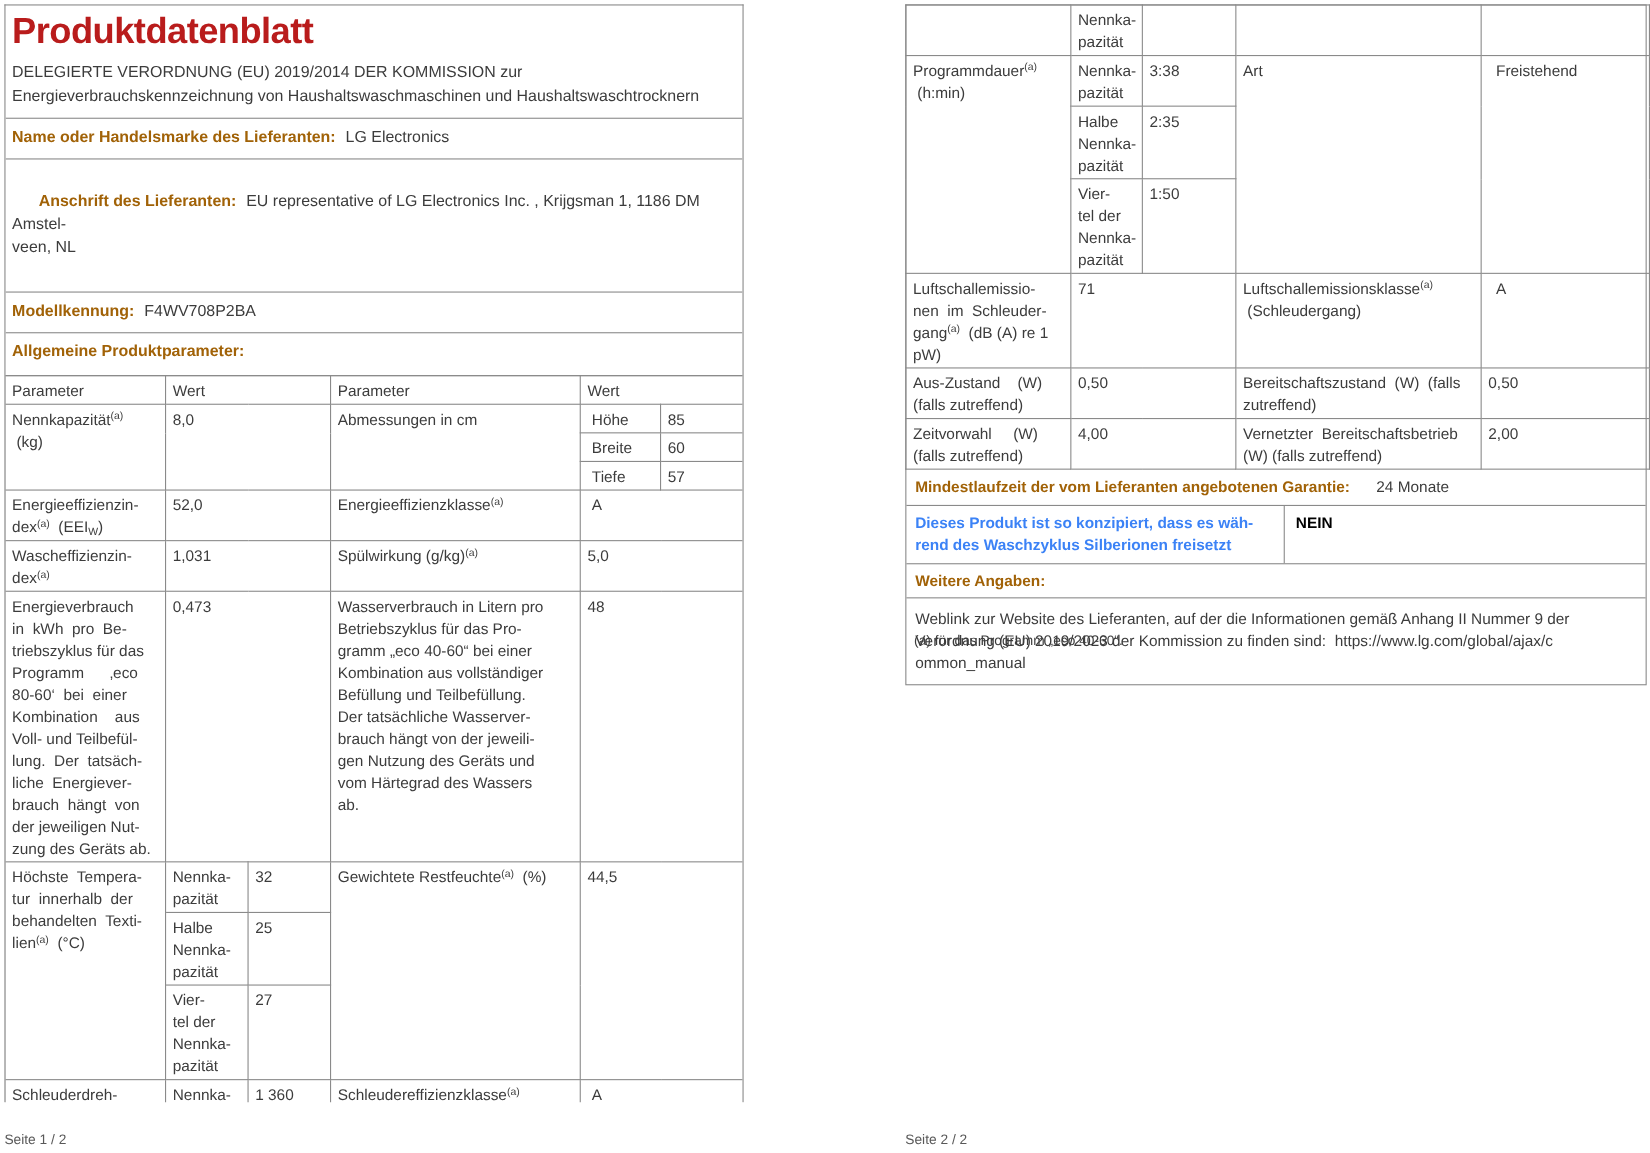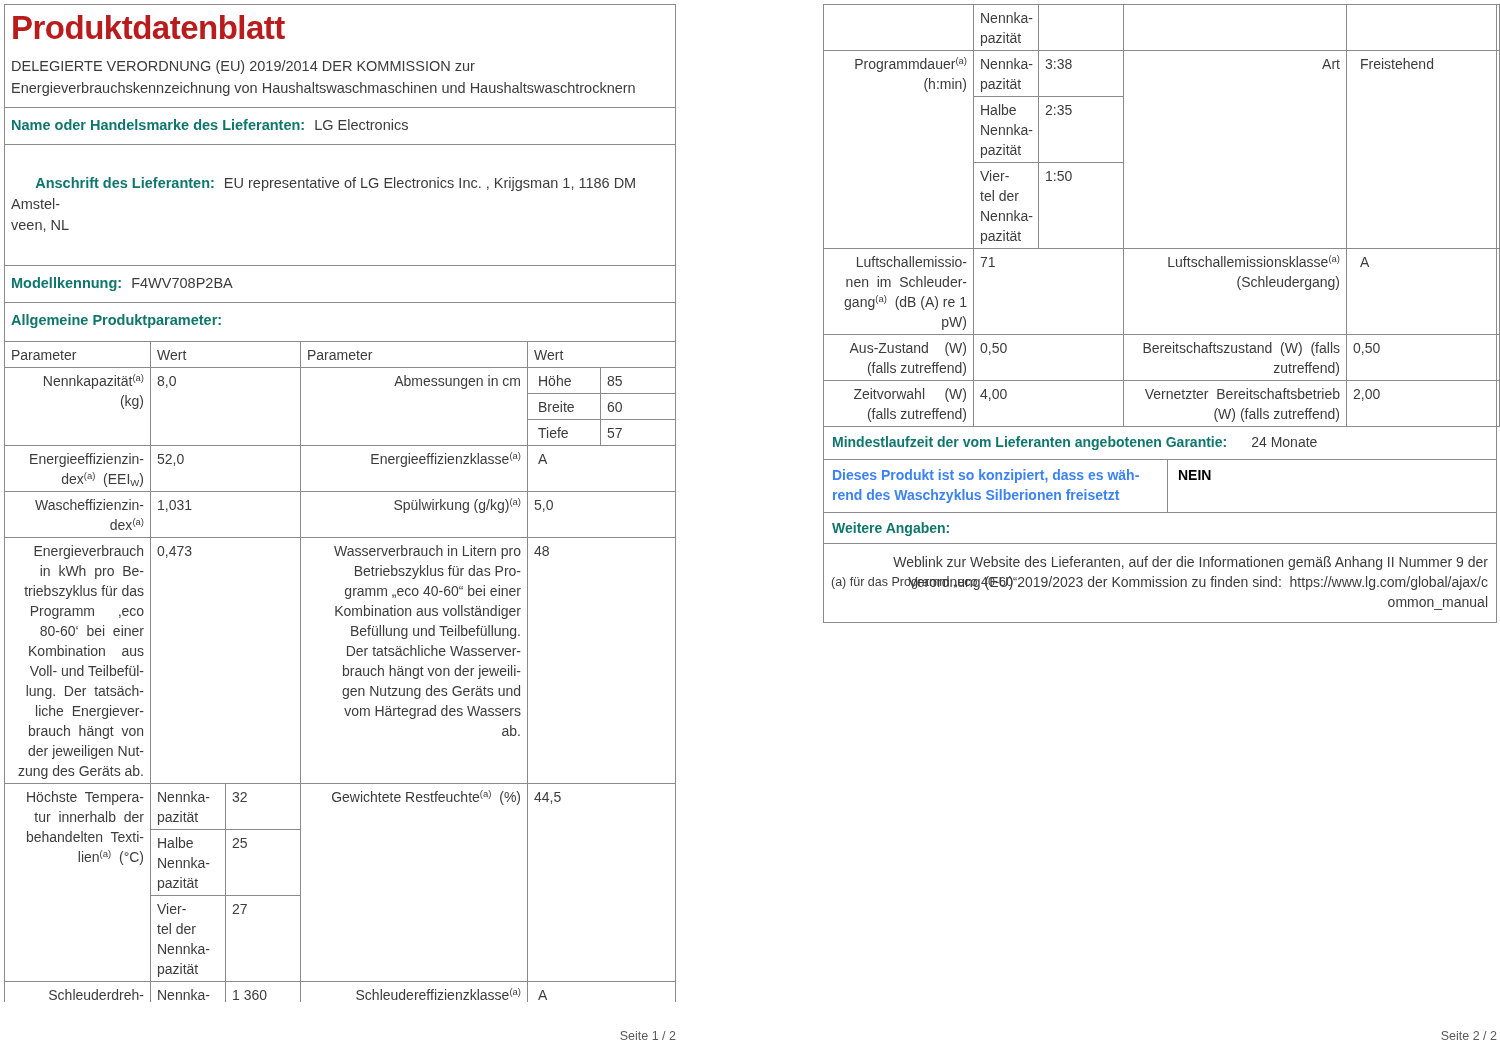--- a/index.html
+++ b/index.html
@@ -16,45 +16,45 @@
   }
   .page2 {
     position:absolute; left:823px; top:4px; width:674px;
     border:1px solid #8a8a8a; box-sizing:border-box; background:#fff;
   }
   
   .hrow { border-bottom:1px solid #8a8a8a; padding:7px 6px 8px 6px; line-height:21px; font-size:14.5px; }
   .titleblock { padding:4px 6px 8px 6px; }
   h1.doctitle { margin:0; font-size:33px; line-height:38px; font-weight:bold; color:#b91c1c; letter-spacing:-0.5px; }
   .reg { margin:8px 0 0 0; line-height:22px; white-space:pre-line; }
-  .hrow b, .row2 b, .boldtxt { color:#0f766e;margin-top:14px; }
+  .hrow b, .row2 b, .boldtxt { color:#a16207;margin-top:14px; }
   .kv .v { margin-left:9px; }
   
   table.ptable { border-collapse:collapse; table-layout:fixed; margin:-1px -1px 0 -1px; }
   table.p1t { width:672px; }
   table.p2t { width:676px; }
   .ptable td {
     border:1px solid #8a8a8a; vertical-align:top;
     padding:3px 6px 2px 6px; line-height:20px; font-size:14px; overflow:hidden;
   }
   td.num { text-align:left; padding-right:8px; }
   td.txtval { padding-left:10px; }
-  .t { white-space:pre-wrap;text-align:right; }
+  .t { white-space:pre-wrap; }
   .cap { white-space:pre-line; }
   sup { font-size:9.5px; vertical-align:5px; line-height:0; }
   sub { font-size:9.5px; vertical-align:-2px; line-height:0; }
   
   .row2 { border-top:1px solid #8a8a8a; padding:5px 8px 7px 8px; font-size:14px; line-height:20px; }
   .row2.nb { border-top:none; }
   .silver { display:flex; padding:0; }
   .silver .sl { width:344px; border-right:1px solid #8a8a8a; box-sizing:border-box;
                 padding:5px 8px 7px 8px; font-weight:bold; color:#3b82f6; white-space:pre-wrap; }
   .silver .sv { flex:1; padding:5px 10px 7px 10px; font-weight:bold; color:#000000; }
   
-  .footer { position:absolute; font-size:12.5px; color:#595959; text-align:right; }
+  .footer { position:absolute; font-size:12.5px; color:#595959; text-align:left; }
   .f1 { left:4px; top:1029px; width:672px; }
   .f2 { left:823px; top:1029px; width:674px; }
   .footnote { position:absolute; left:831px; top:575px; font-size:12.5px; color:#3c3c3c; }
 </style>
 </head>
 <body>
 
 <div class="canvas">
 
   <div class="page1">

